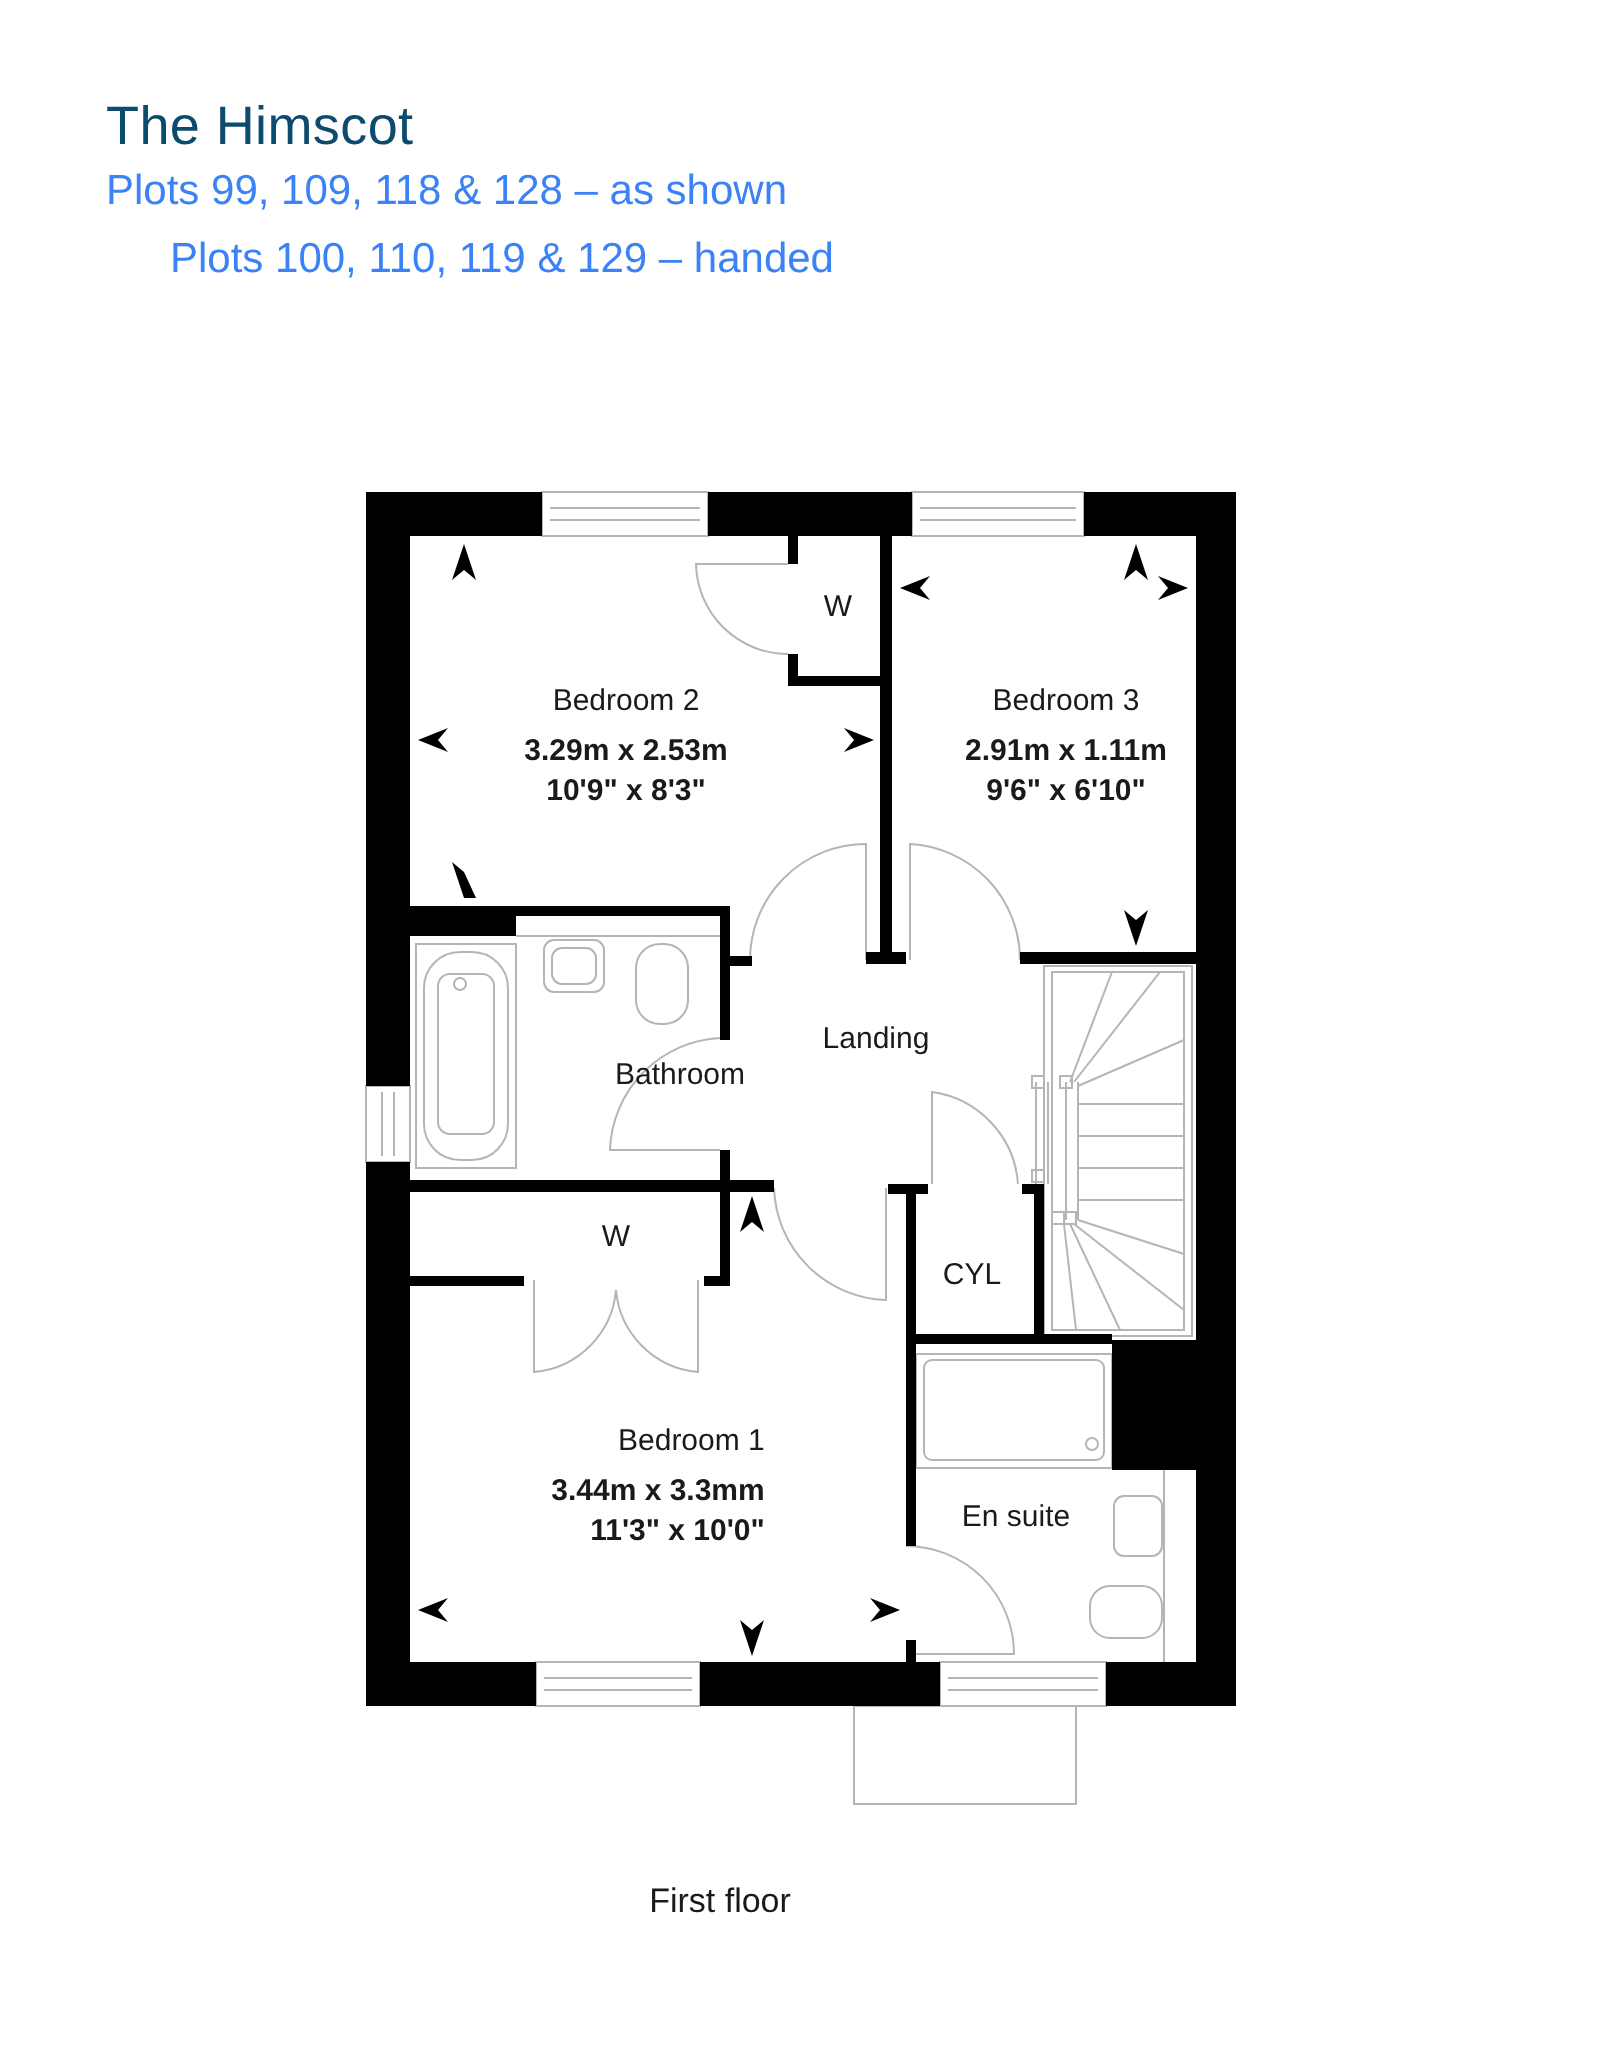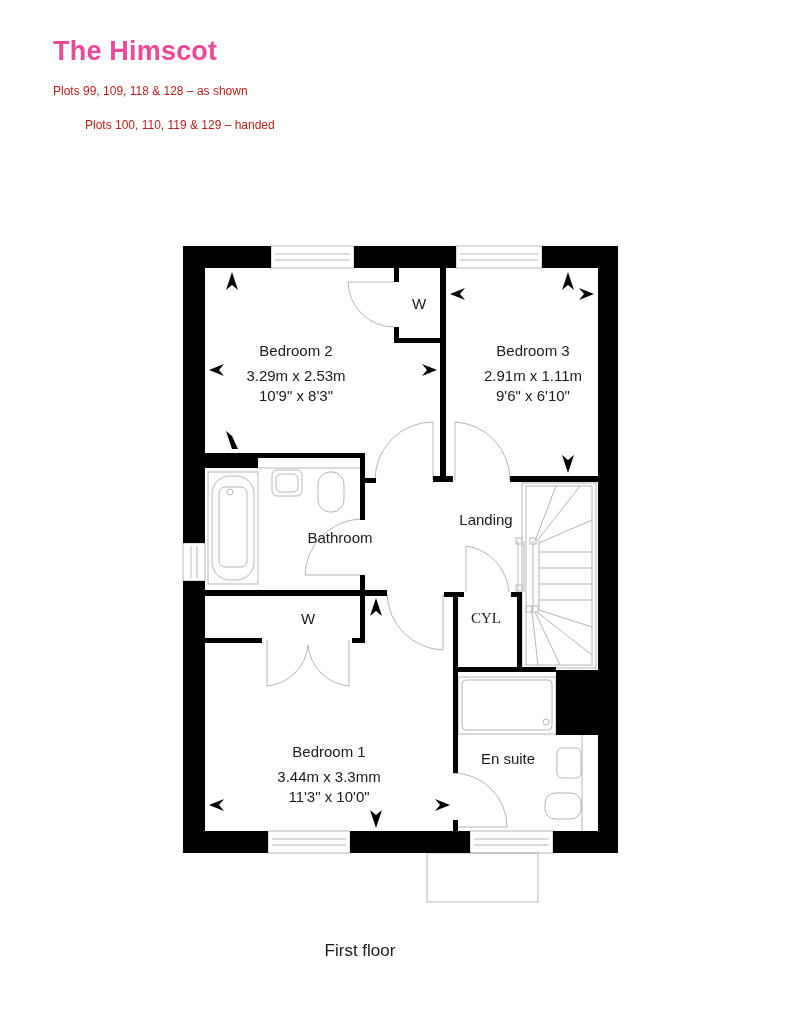--- a/index.html
+++ b/index.html
@@ -1,25 +1,25 @@
 <!DOCTYPE html>
 <html><head>
 <meta charset="utf-8">
 <style>
   html, body { margin: 0; padding: 0; background: #ffffff; }
   body { width: 800px; height: 1036px; position: relative; overflow: hidden; font-family: "Liberation Sans", "DejaVu Sans", sans-serif; color: #1a1a1a; }
-  .title { position: absolute; left: 53px; top: 36px; font-size: 27px; font-weight: bold; color: #ec4899; letter-spacing: 0.2px; }
-  .sub { position: absolute; left: 53px; font-size: 12px; color: #b91c1c; }
+  .title { position: absolute; left: 53px; top: 48px; font-size: 27px; font-weight: normal; color: #0c4a6e; letter-spacing: 0.2px; }
+  .sub { position: absolute; left: 53px; font-size: 21px; color: #3b82f6; }
   .sub1 { top: 84px; }
   .sub2 { top: 118px; margin-left: 32px; }
   .caption { position: absolute; left: 0; width: 720px; top: 941px; text-align: center; font-size: 17px; }
   svg.plan { position: absolute; left: 0; top: 0; }
   .lbl { position: absolute; text-align: center; font-size: 15px; line-height: 20px; white-space: nowrap; transform: translateX(-50%); }
   .lbl .nm { display: block; margin-bottom: 5px; }
-  .lbl .dm { display: block; }
+  .lbl .dm { display: block; font-weight: bold; }
 </style>
 </head>
 <body>
 
 <div class="title">The Himscot</div>
 <div class="sub sub1">Plots 99, 109, 118 &amp; 128 – as shown</div>
 <div class="sub sub2">Plots 100, 110, 119 &amp; 129 – handed</div>
 
 <svg class="plan" width="800" height="1036" viewBox="0 0 800 1036" xmlns="http://www.w3.org/2000/svg">
 
@@ -158,45 +158,45 @@
     <path d="M568 272 L562 290 L568 285 L574 290 Z"></path>
     <path d="M568 473 L562 455 L568 460 L574 455 Z"></path>
 
     <path d="M376 598 L370 616 L376 611 L382 616 Z"></path>
     <path d="M209 805 L224 799 L219 805 L224 811 Z"></path>
     <path d="M450 805 L435 799 L440 805 L435 811 Z"></path>
     <path d="M376 828 L370 810 L376 815 L382 810 Z"></path>
   </g>
 </svg>
 
-<div class="lbl" style="left:296px; top:341px;">
+<div class="lbl" style="left:313px; top:341px;">
   <span class="nm">Bedroom 2</span>
   <span class="dm">3.29m x 2.53m</span>
   <span class="dm">10'9" x 8'3"</span>
 </div>
 <div class="lbl" style="left:520px; top:341px;margin-left:13px;">
   <span class="nm">Bedroom 3</span>
   <span class="dm">2.91m x 1.11m</span>
   <span class="dm">9'6" x 6'10"</span>
 </div>
 <div class="lbl" style="left:306px; top:528px;margin-left:34px;">
   <span class="nm">Bathroom</span>
 </div>
-<div class="lbl" style="left:438px; top:510px;margin-left:48px;">
+<div class="lbl" style="left:438px; top:510px;">
   <span class="nm">Landing</span>
 </div>
-<div class="lbl" style="left:329px; top:742px;">
+<div class="lbl" style="left:329px; top:711px;text-align:right;">
   <span class="nm">Bedroom 1</span>
   <span class="dm">3.44m x 3.3mm</span>
   <span class="dm">11'3" x 10'0"</span>
 </div>
 <div class="lbl" style="left:508px; top:749px;">
   <span class="nm">En suite</span>
 </div>
-<div class="lbl" style="left:486px; top:608px;font-family:Liberation Serif, serif;">
+<div class="lbl" style="left:486px; top:628px;">
   <span class="nm">CYL</span>
 </div>
 <div class="lbl" style="left:419px; top:294px;">
   <span class="nm">W</span>
 </div>
 <div class="lbl" style="left:308px; top:609px;">
   <span class="nm">W</span>
 </div>
 
 <div class="caption">First floor</div>

